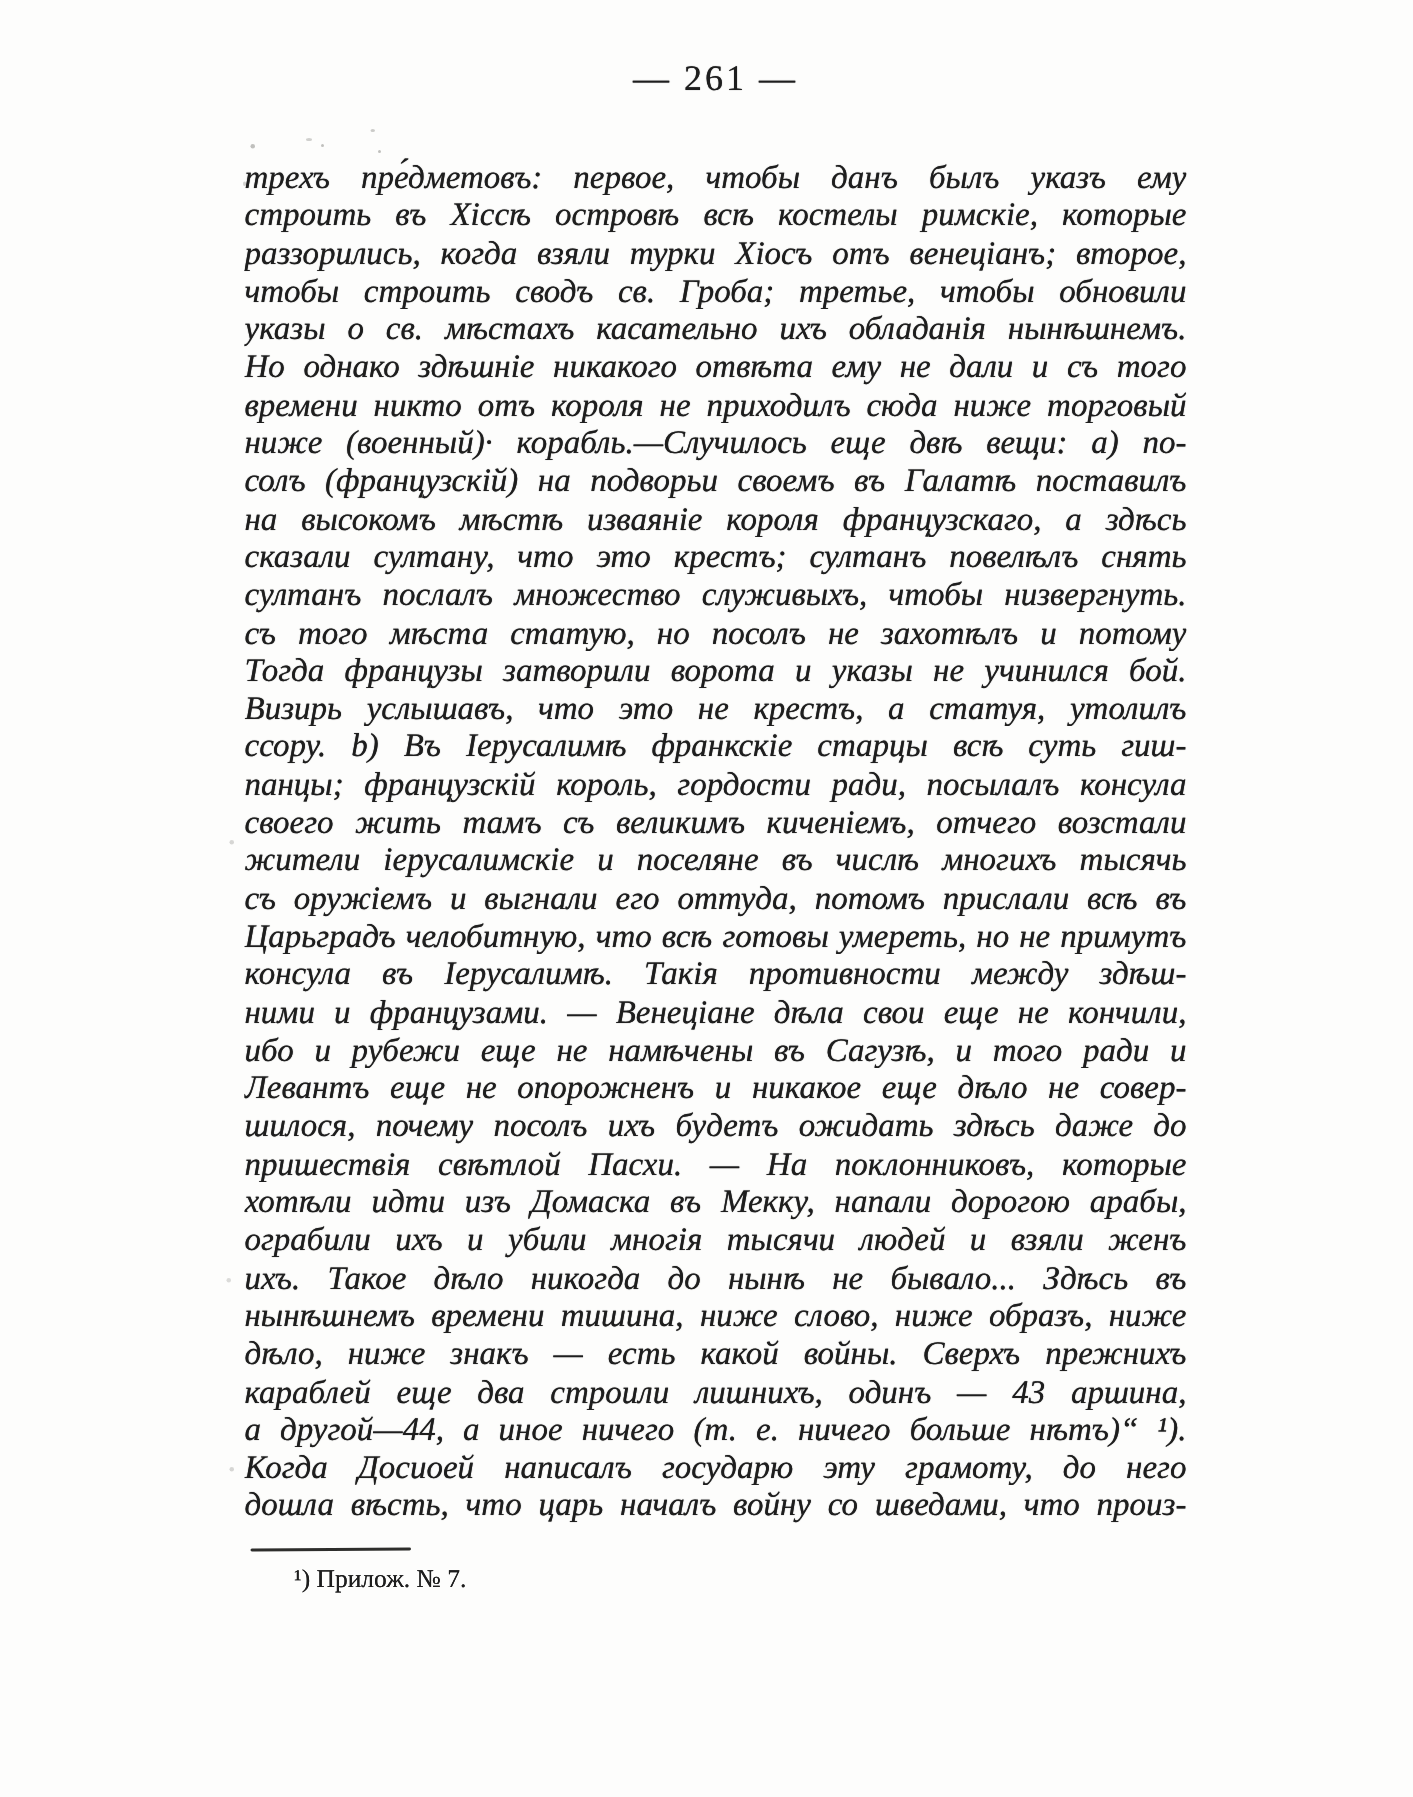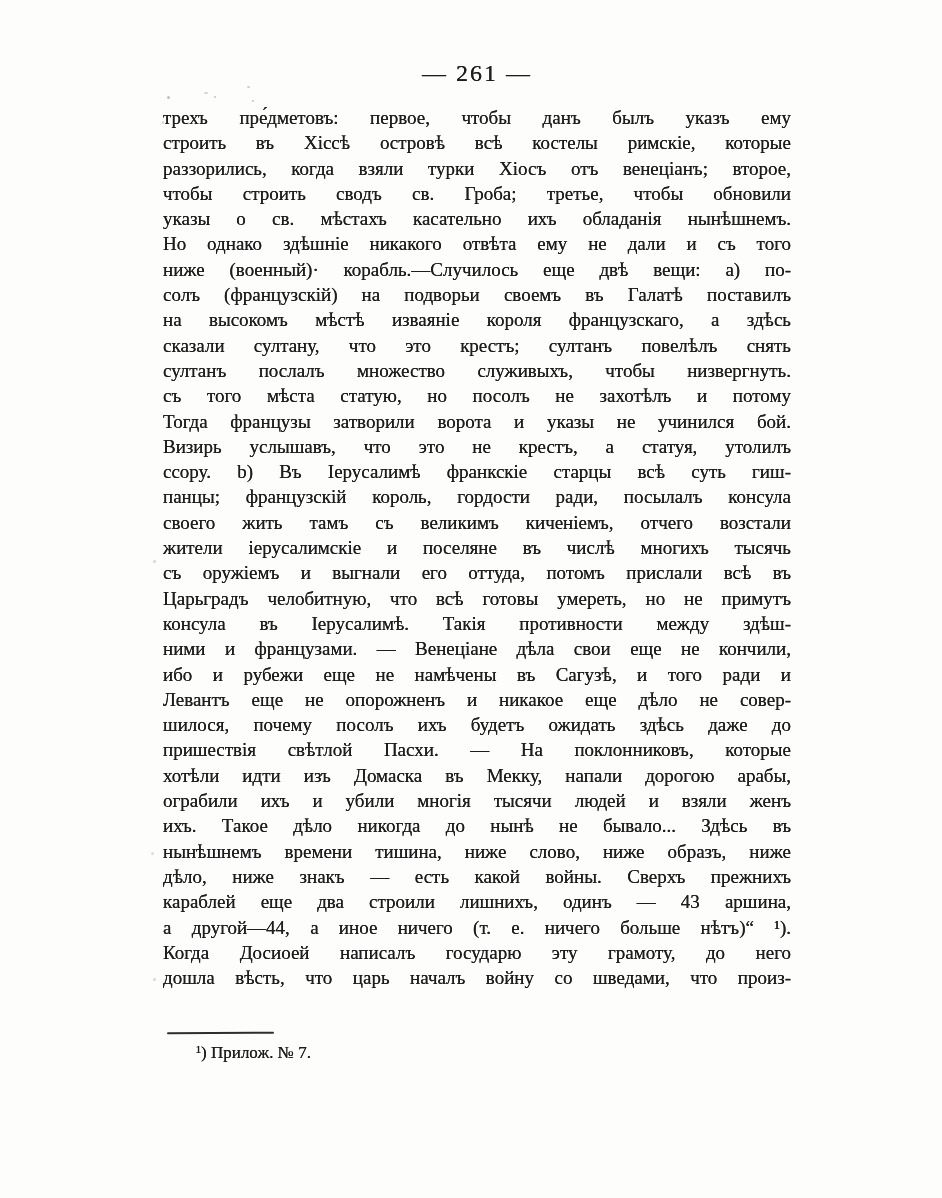--- a/index.html
+++ b/index.html
@@ -10,43 +10,44 @@
     width: 942px;
     height: 1198px;
     position: relative;
     background: var(--paper, #fdfdfc);
     color: var(--ink, #1e1e1e);
     font-family: "Liberation Serif", serif;
     overflow: hidden;
   }
   .page-header {
     position: absolute;
-    top: 60px;
+    top: 40px;
     left: 163px;
     width: 628px;
     text-align: center;
     font-size: 24px;
     letter-spacing: 2px;
     text-shadow: 0 0 0.5px currentColor;
   }
   .textblock {
     position: absolute;
     top: 105px;
     left: 163px;
     width: 628px;
   }
   .line {
     height: 25.3px;
     line-height: 25.3px;
-    font-size: 19px;
+    font-size: 22px;
     text-align: justify;
     text-align-last: justify;
     text-justify: inter-word;
     overflow: hidden;
     text-shadow: 0 0 0.55px currentColor;
+    font-style: italic;
   }
   .footnote-rule {
     position: absolute;
     left: 167px;
     top: 1032px;
     width: 107px;
     height: 2px;
     background: #2e2e2c;
     transform: rotate(-0.4deg);
     border-radius: 1px;
@@ -94,20 +95,21 @@
   <span class="speck s8"></span>
   <span class="speck s9"></span>
 
   <div class="textblock">
       <div class="line">трехъ пре́дметовъ: первое, чтобы данъ былъ указъ ему</div>
       <div class="line">строить въ Хіссѣ островѣ всѣ костелы римскіе, которые</div>
       <div class="line">раззорились, когда взяли турки Хіосъ отъ венеціанъ; второе,</div>
       <div class="line">чтобы строить сводъ св. Гроба; третье, чтобы обновили</div>
       <div class="line">указы о св. мѣстахъ касательно ихъ обладанія нынѣшнемъ.</div>
       <div class="line">Но однако здѣшніе никакого отвѣта ему не дали и съ того</div>
+      <div class="line">времени никто отъ короля не приходилъ сюда ниже торговый</div>
       <div class="line">ниже (военный)· корабль.—Случилось еще двѣ вещи: а) по-</div>
       <div class="line">солъ (французскій) на подворьи своемъ въ Галатѣ поставилъ</div>
       <div class="line">на высокомъ мѣстѣ изваяніе короля французскаго, а здѣсь</div>
       <div class="line">сказали султану, что это крестъ; султанъ повелѣлъ снять</div>
       <div class="line">султанъ послалъ множество служивыхъ, чтобы низвергнуть.</div>
       <div class="line">съ того мѣста статую, но посолъ не захотѣлъ и потому</div>
       <div class="line">Тогда французы затворили ворота и указы не учинился бой.</div>
       <div class="line">Визирь услышавъ, что это не крестъ, а статуя, утолилъ</div>
       <div class="line">ссору. b) Въ Іерусалимѣ франкскіе старцы всѣ суть гиш-</div>
       <div class="line">панцы; французскій король, гордости ради, посылалъ консула</div>

